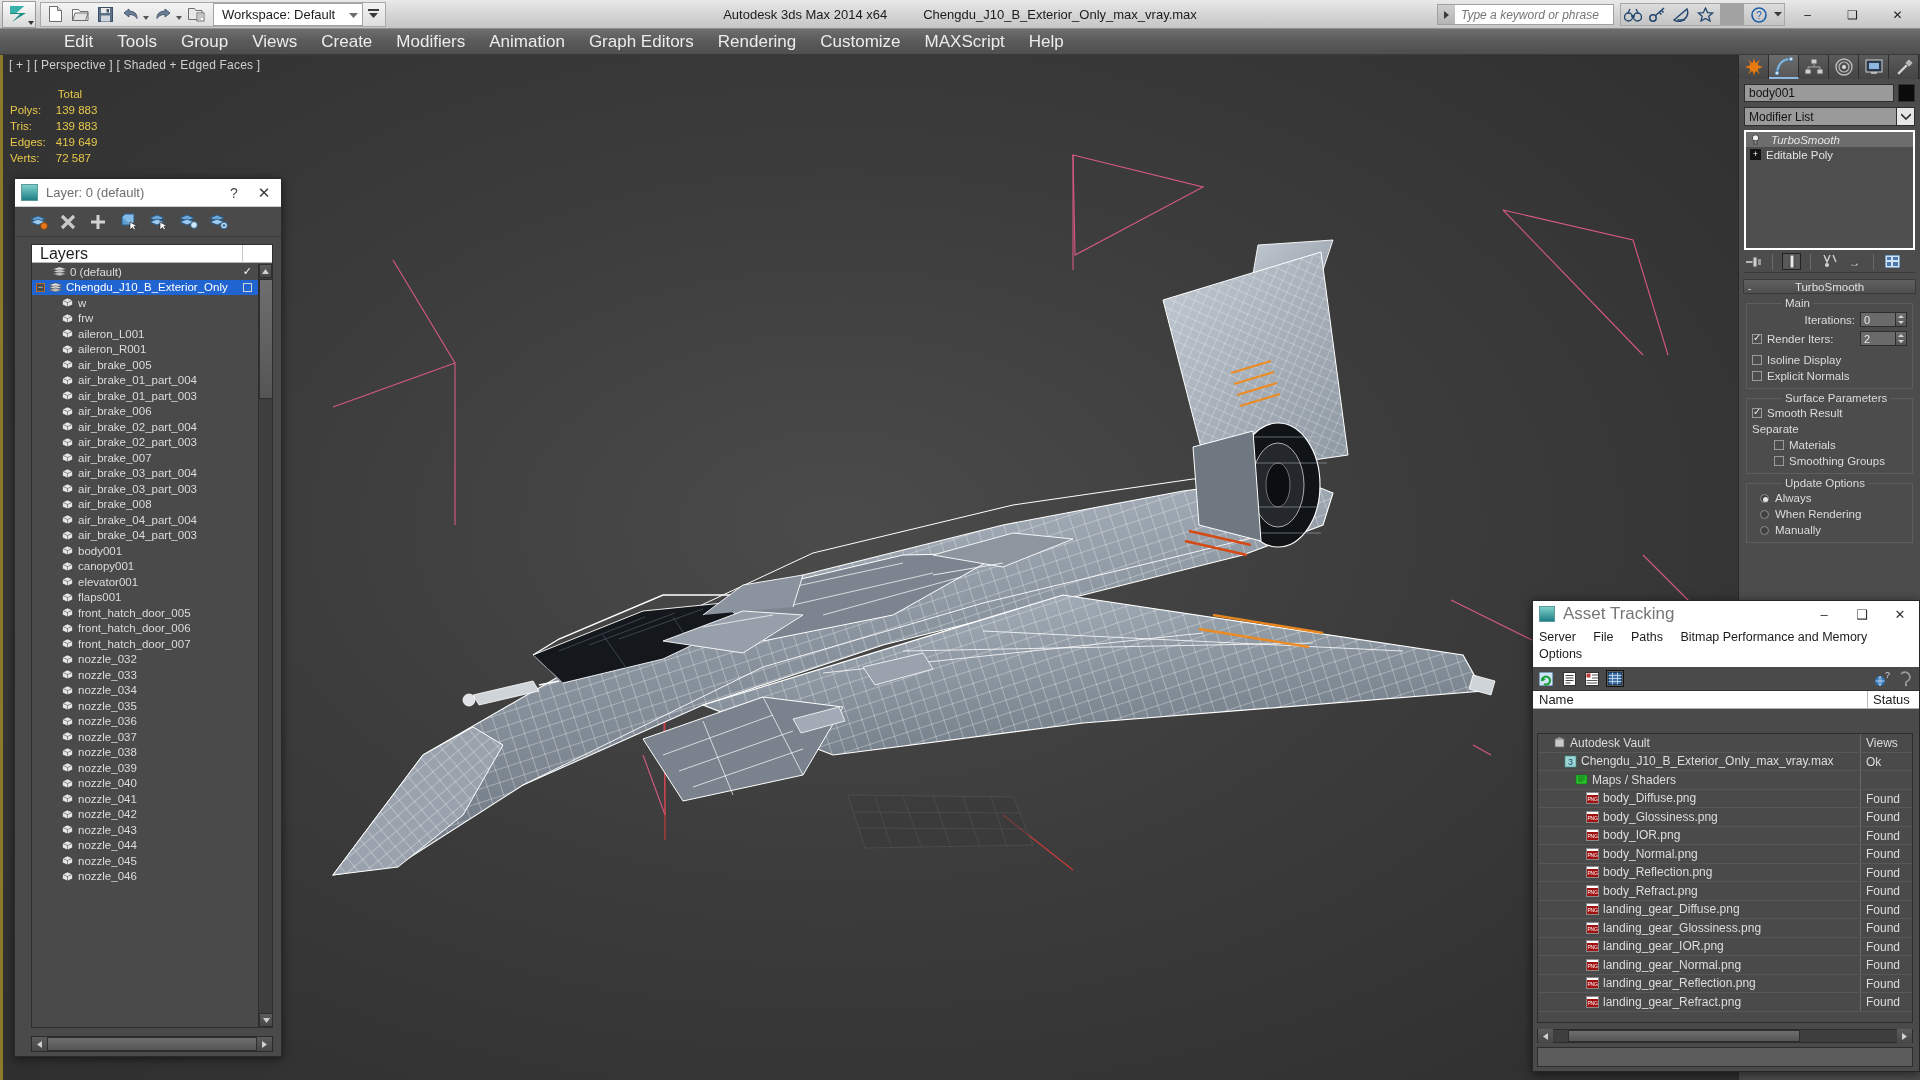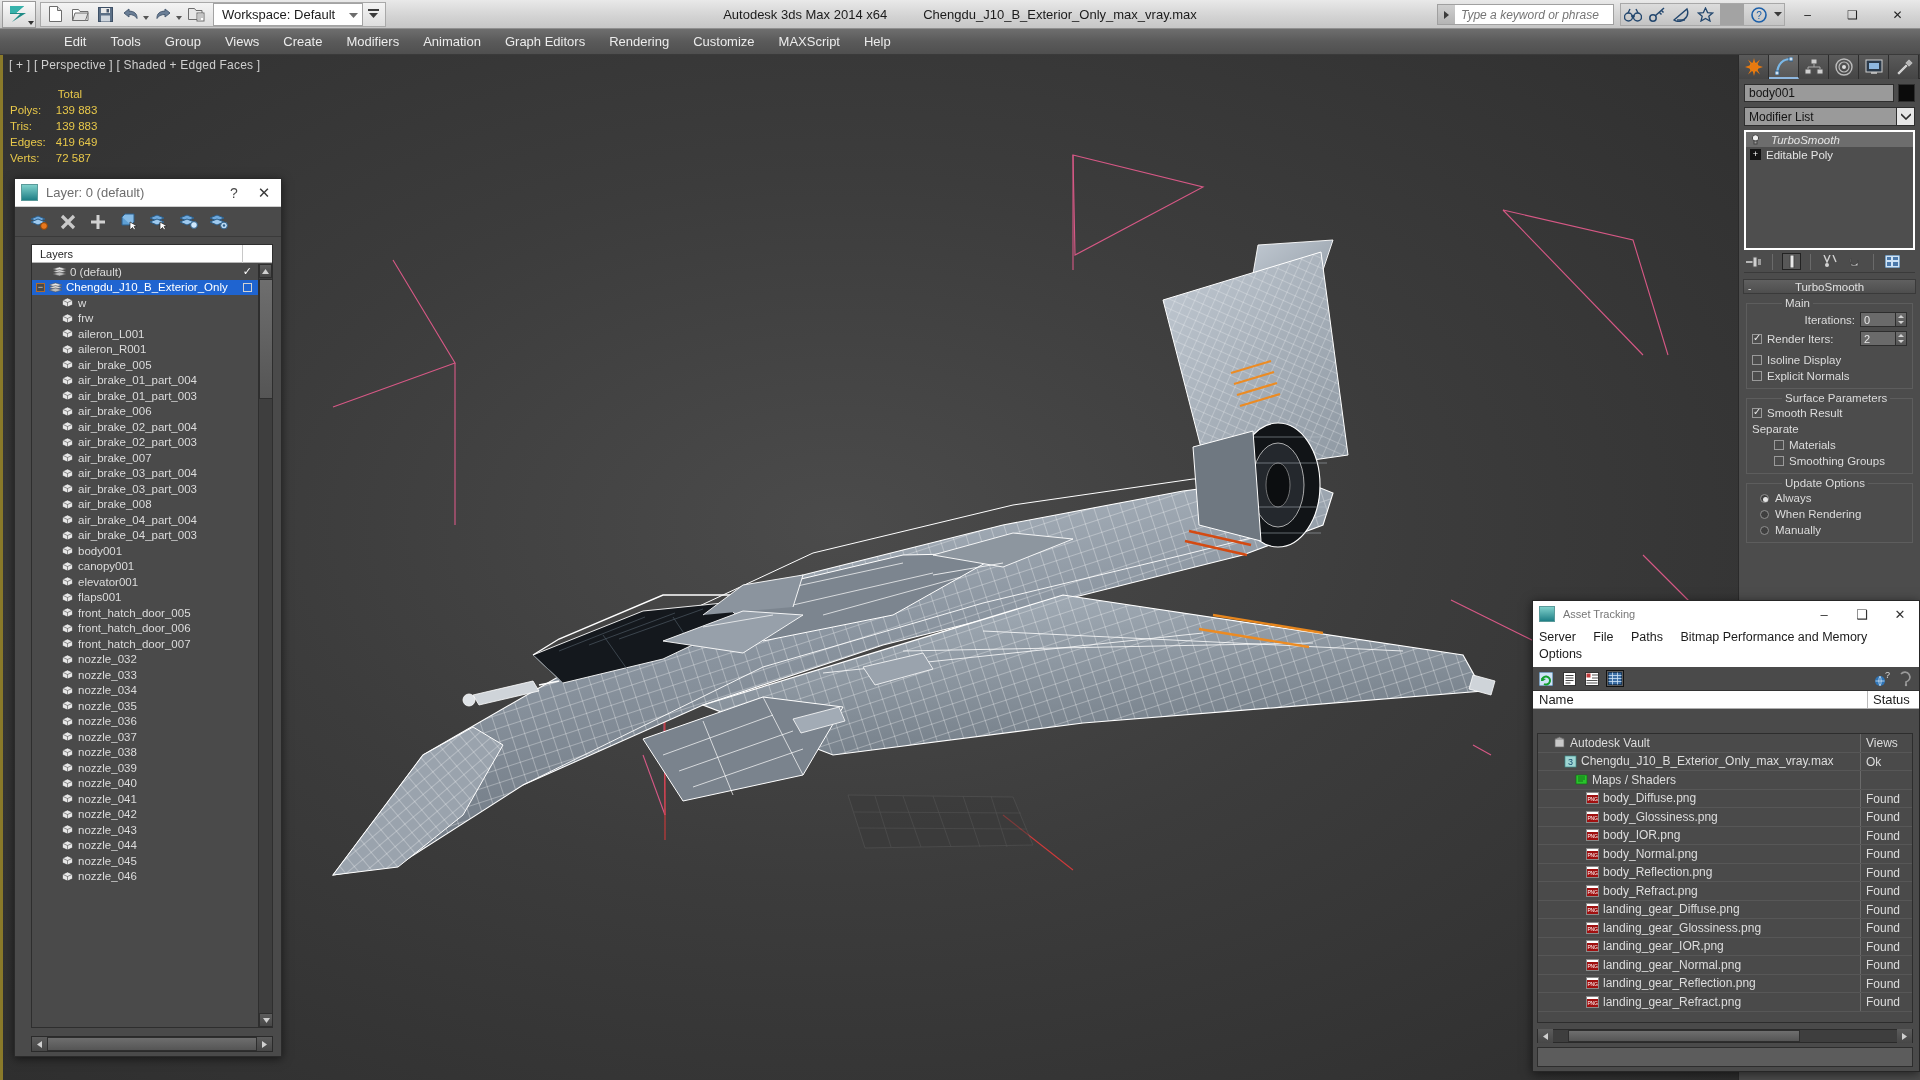--- a/index.html
+++ b/index.html
@@ -79,21 +79,21 @@
 
   
   #menubar {
     position:absolute; left:0; top:29px; width:1920px; height:26px;
     background: linear-gradient(#6e6e6e,#5a5a5a 50%,#4f4f4f);
     border-bottom:1px solid #3a3a3a;
     display:flex; align-items:center;
   }
   #menubar .mslot { width:52px; height:26px; }
   #menubar .mi {
-    padding:0 12px; height:26px; line-height:26px; font-size:13px; color:#ececec;
+    padding:0 12px; height:26px; line-height:26px; font-size:17px; color:#ececec;
     cursor:default;
   }
 
   
   #viewport {
     position:absolute; left:0; top:55px; width:1738px; height:1025px;
     background: radial-gradient(ellipse at 48% 46%, #4b4b4b 0%, #3c3c3c 45%, #2e2e2e 100%);
     overflow:hidden;
     border-left:3px solid #8a7a2a;
   }
@@ -131,21 +131,21 @@
     height:30px; background:#4a4a4a; display:flex; align-items:center; gap:8px; padding:0 12px;
     border-bottom:1px solid #3a3a3a;
   }
   .ld-tool { width:22px;height:22px;display:flex;align-items:center;justify-content:center; }
   .ld-listwrap {
     position:absolute; left:16px; top:65px; right:8px; bottom:28px;
     background:#4a4a4a; border:1px solid #2e2e2e;
   }
   .ld-colhdr {
     height:18px; background:#ffffff; border-bottom:1px solid #b6b6b6;
-    display:flex; align-items:center; padding-left:8px; font-size:11px; color:#1e1e1e;
+    display:flex; align-items:center; padding-left:8px; font-size:16px; color:#1e1e1e;
   }
   .ld-colhdr .c2 { width:30px; border-left:1px solid #c8c8c8; height:18px; }
   .ld-rows { position:absolute; left:0; right:14px; top:19px; bottom:0; overflow:hidden; }
   .lrow { height:15.5px; display:flex; align-items:center; font-size:11.5px; color:#dcdcdc; padding-left:4px; white-space:nowrap; }
   .lrow.sel { background:#1f64d0; color:#fff; }
   .lrow .expander {
     width:9px;height:9px;border:1px solid #b06a2c; background:#4a4a4a; color:#ddd;
     font-size:9px; line-height:7px; text-align:center; margin-right:4px; flex:none;
   }
   .lrow .ind { flex:none; }
@@ -169,21 +169,21 @@
 
   
   #asset-tracking {
     position:absolute; left:1532px; top:600px; width:388px; height:472px;
     background:#4a4a4a; border:1px solid #262626; box-shadow:0 2px 10px rgba(0,0,0,.55);
     z-index:25;
   }
   .at-title { height:26px; background:#fff; display:flex; align-items:center; padding-left:6px; }
   .at-ico { width:16px;height:16px; margin-right:8px;
     background:linear-gradient(#7fd0cb,#1f7f86); border:1px solid #5a9a9a; }
-  .at-title-text { flex:1; font-size:11px; color:#767676; }
+  .at-title-text { flex:1; font-size:17px; color:#767676; }
   .at-wbtn { width:38px;height:26px; display:flex;align-items:center;justify-content:center; color:#333; font-size:13px; }
   .at-menu { background:#fff; padding:2px 6px 4px 6px; font-size:12.5px; color:#1b1b1b; line-height:17px; }
   .at-menu span { margin-right:14px; cursor:default; }
   .at-toolbar { height:24px; background:#4a4a4a; display:flex; align-items:center; padding:0 4px; gap:5px;
     border-bottom:1px solid #333; }
   .at-tool { width:18px;height:17px; display:flex;align-items:center;justify-content:center;
     border:1px solid transparent; }
   .at-tool.act { border:1px solid #111; background:#5a5a5a; }
   .at-listhdr { display:flex; height:18px; background:#fff; border-bottom:1px solid #aeaeae; font-size:13px; color:#1b1b1b; }
   .at-listhdr .nm { flex:1; padding-left:6px; line-height:18px; }

